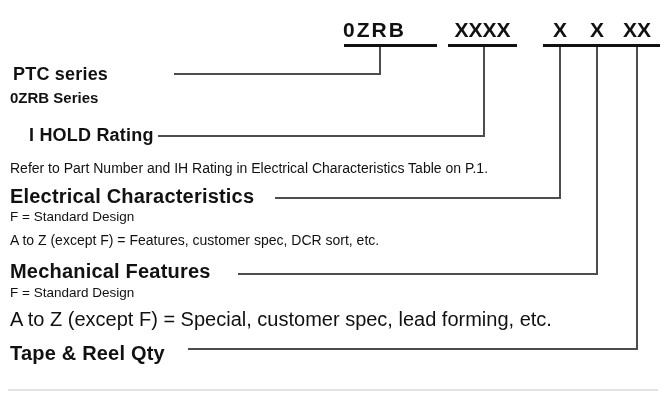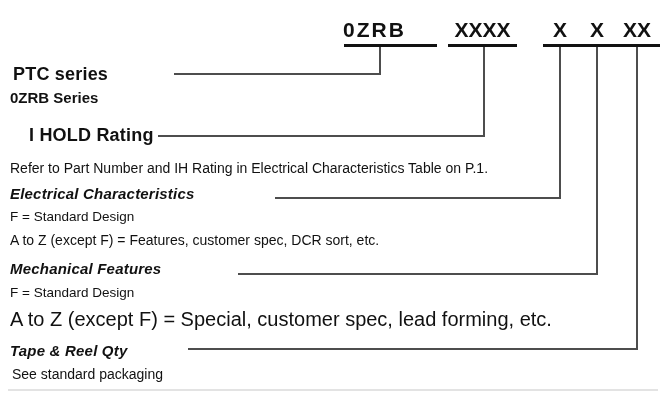--- a/index.html
+++ b/index.html
@@ -24,21 +24,21 @@
     font-size:21px;font-weight:700;letter-spacing:2px;
     text-align:center;line-height:26px;
   }
   .pn-underline{
     background:var(--underline);height:3px;
   }
   
   .conn-v{width:2px;background:var(--line);}
   .conn-h{height:2px;background:var(--line);}
   
-  .sec-title-lg{font-size:15px;font-weight:700;letter-spacing:.2px;font-style:italic;}
+  .sec-title-lg{font-size:20px;font-weight:700;letter-spacing:.2px;}
   .sec-title-md{font-size:18px;font-weight:700;letter-spacing:.2px;}
   .sec-sub-bold{font-size:15px;font-weight:700;}
   .sec-body{font-size:13.5px;font-weight:400;}
   .divider{height:2px;background:var(--divider);}
 </style>
 </head>
 <body>
 
 <div class="canvas">
 
@@ -76,17 +76,16 @@
 
   <div class="abs sec-title-lg" style="left:10px;top:185px;">Electrical Characteristics</div>
   <div class="abs sec-body" style="left:10px;top:209px;">F = Standard Design</div>
   <div class="abs sec-body" style="left:10px;top:232px;font-size:14px;">A to Z (except F) = Features, customer spec, DCR sort, etc.</div>
 
   <div class="abs sec-title-lg" style="left:10px;top:260px;">Mechanical Features</div>
   <div class="abs sec-body" style="left:10px;top:285px;">F = Standard Design</div>
   <div class="abs sec-body" style="left:10px;top:308px;font-size:20px;">A to Z (except F) = Special, customer spec, lead forming, etc.</div>
 
   <div class="abs sec-title-lg" style="left:10px;top:342px;">Tape &amp; Reel Qty</div>
-  <div class="abs sec-body" style="left:12px;top:366px;font-size:14px;">See standard packaging</div>
 
   <div class="abs divider" style="left:8px;top:389px;width:650px;"></div>
 
 </div>
 
 </body></html>

